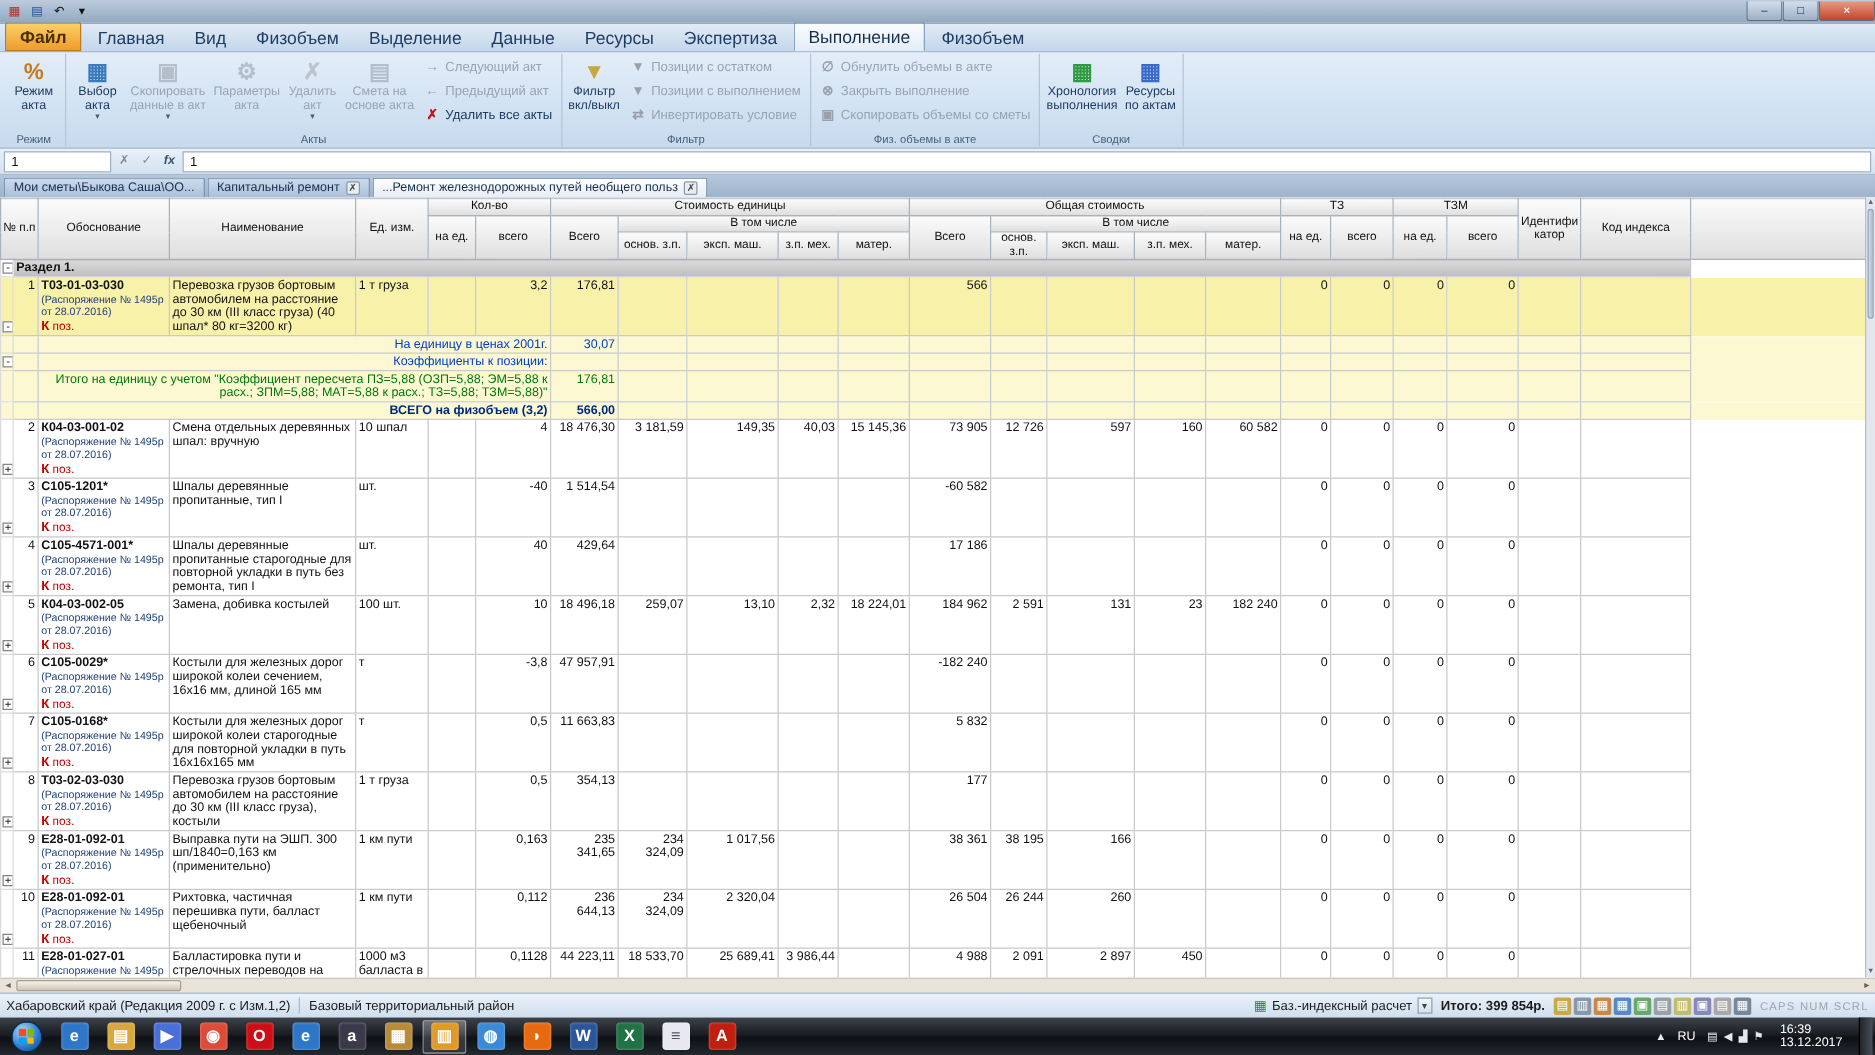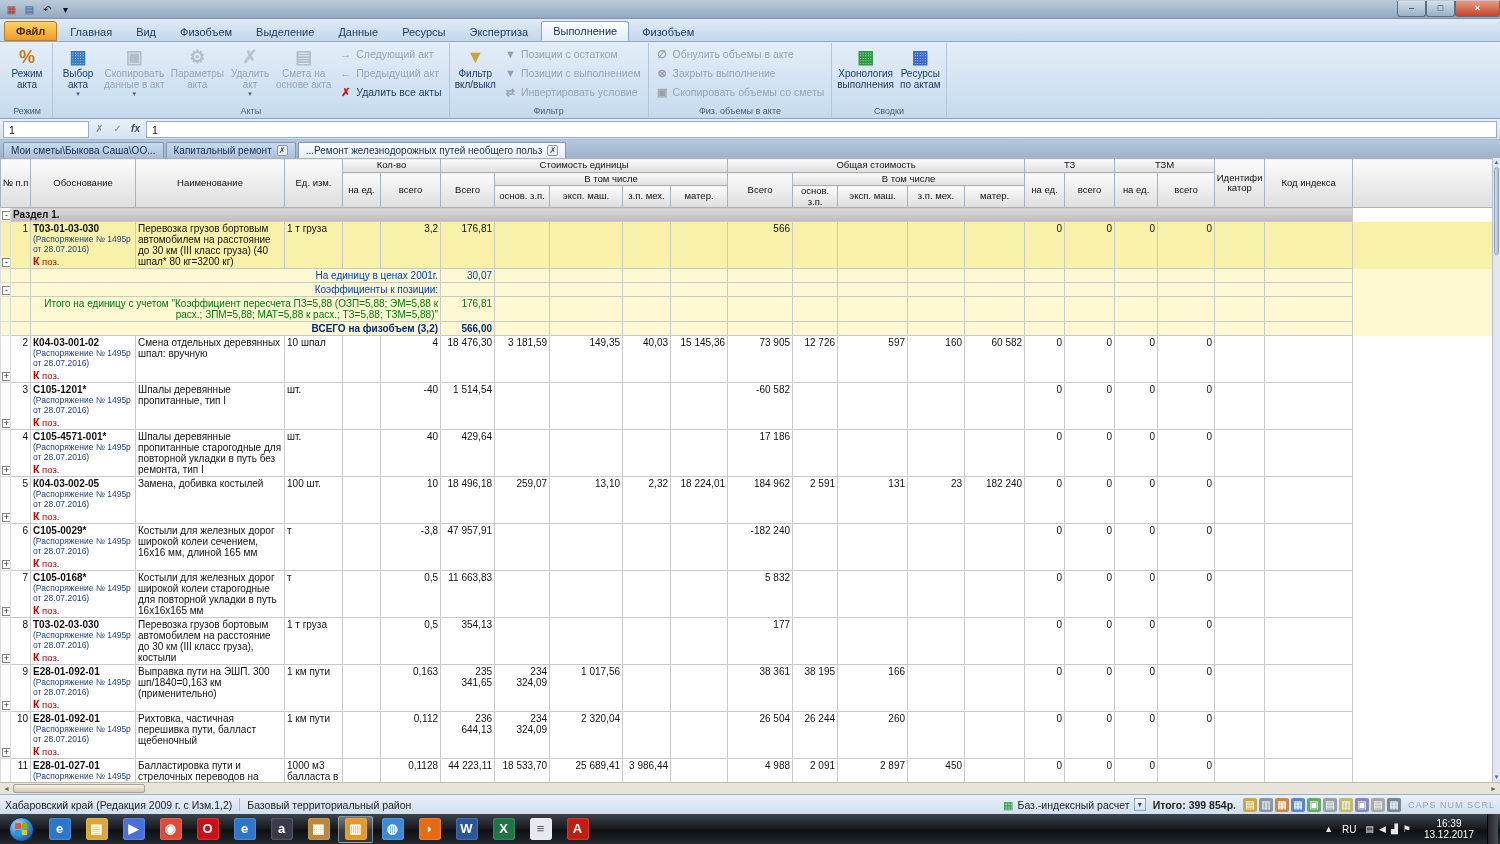--- a/index.html
+++ b/index.html
@@ -16,21 +16,21 @@
     text-shadow:0 1px 1px rgba(255,255,255,.8)}
   .winbtns{margin-left:auto;display:flex;z-index:2;margin-right:0}
   .winbtn{width:29px;height:16px;border:1px solid #55импort;border:1px solid #5c6e80;border-top:none;
     border-radius:0 0 3px 3px;background:linear-gradient(#d3dfeb,#9cb0c4);color:#223;
     font-size:9px;line-height:14px;text-align:center}
   .winbtn.close{width:45px;background:linear-gradient(#e89a82,#c2452c);color:#fff;font-weight:bold}
 
   
   .ribbontabs{height:23px;background:linear-gradient(#e0ebf6,#c3d6ea);display:flex;align-items:flex-end;
     gap:2px;padding:0 4px;border-bottom:1px solid #93a9c2;flex:0 0 auto}
-  .rtab{padding:3px 11px;font-size:11px;color:#1e3c64;border-radius:3px 3px 0 0;white-space:nowrap}
+  .rtab{padding:3px 11px;font-size:14px;color:#1e3c64;border-radius:3px 3px 0 0;white-space:nowrap}
   .rtab.file{background:linear-gradient(#fdd36a,#ef9c2c);border:1px solid #bf7c1c;color:#4a3000;font-weight:bold}
   .rtab.active{background:linear-gradient(#fcfdff,#e3edf8);border:1px solid #8ba2bc;border-bottom-color:#e3edf8;color:#15304f}
 
   
   .ribbon{height:77px;background:linear-gradient(#e3edf8 0%,#d3e3f3 55%,#c6daee 100%);display:flex;
     align-items:stretch;padding:1px 2px;border-bottom:1px solid #8ba2bc;flex:0 0 auto}
   .rgroup{display:flex;flex-direction:column;border-right:1px solid #b2c5d9;padding:0 2px}
   .rg-body{flex:1;display:flex;align-items:flex-start;gap:2px;padding:1px 1px 0}
   .rg-label{height:12px;font-size:9px;color:#48607a;text-align:center;line-height:12px;white-space:nowrap}
   .bigbtn{min-width:44px;max-width:78px;display:flex;flex-direction:column;align-items:center;
@@ -136,21 +136,21 @@
   .flag i{border-radius:1px}
   .flag i:nth-child(1){background:#f25022}.flag i:nth-child(2){background:#7fba00}
   .flag i:nth-child(3){background:#00a4ef}.flag i:nth-child(4){background:#ffb900}
   .tapp{width:35px;height:27px;display:flex;align-items:center;justify-content:center;border-radius:2px;border:1px solid transparent}
   .tapp.active{background:linear-gradient(rgba(255,255,255,.30),rgba(255,255,255,.08));border-color:rgba(255,255,255,.4)}
   .tico{width:22px;height:22px;border-radius:3px;color:#fff;font-size:13px;line-height:22px;text-align:center;font-weight:bold;
     box-shadow:inset 0 0 2px rgba(255,255,255,.45)}
   .tray{margin-left:auto;display:flex;align-items:center;gap:6px;padding-right:2px}
   .trayicon{font-size:9px;color:#e6e9ec}
   .lang{font-size:10px;color:#fff;padding:1px 3px}
-  .clock{font-size:10px;color:#fff;text-align:center;line-height:11px;padding:0 7px}
+  .clock{font-size:10px;color:#fff;text-align:left;line-height:11px;padding:0 7px}
   .showdesk{width:11px;height:30px;background:linear-gradient(90deg,#22262b,#484f58);border-left:1px solid #000}
 </style>
 </head>
 <body>
 
 <div class="screen">
 
   <div class="titlebar">
     <div class="qat">
         <span class="qicon" style="color: rgb(176, 52, 40);">▦</span>

